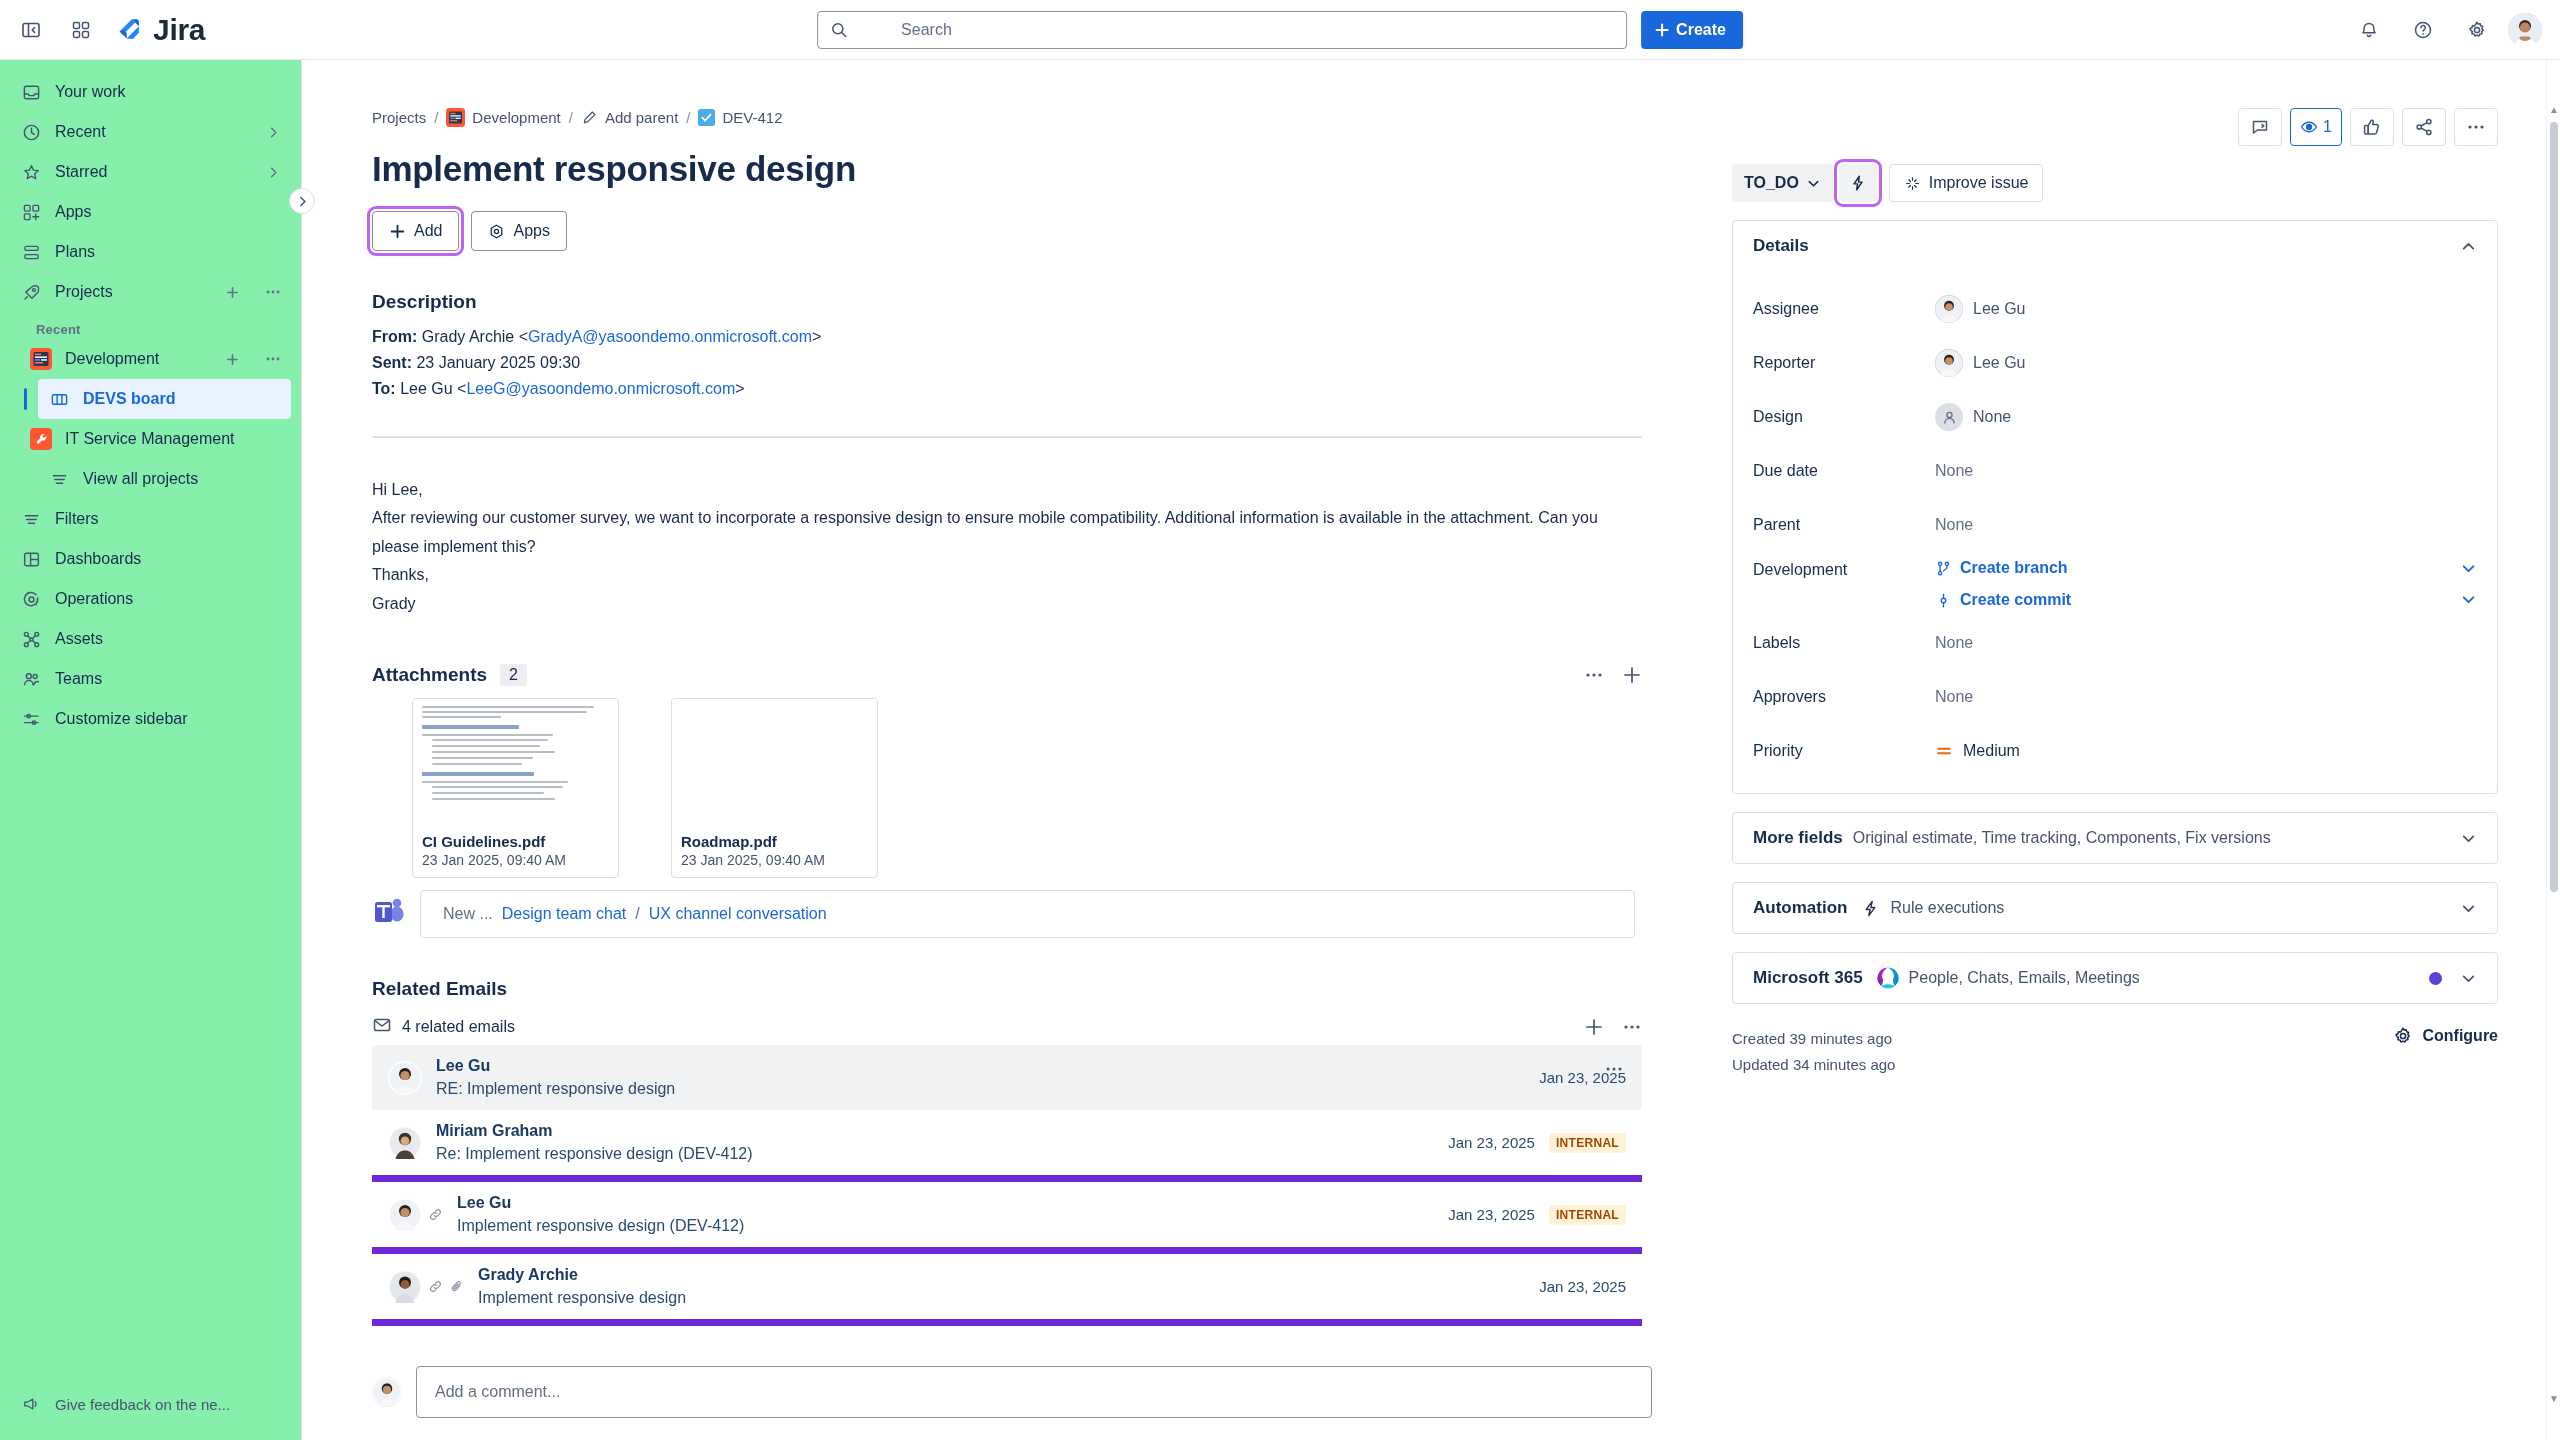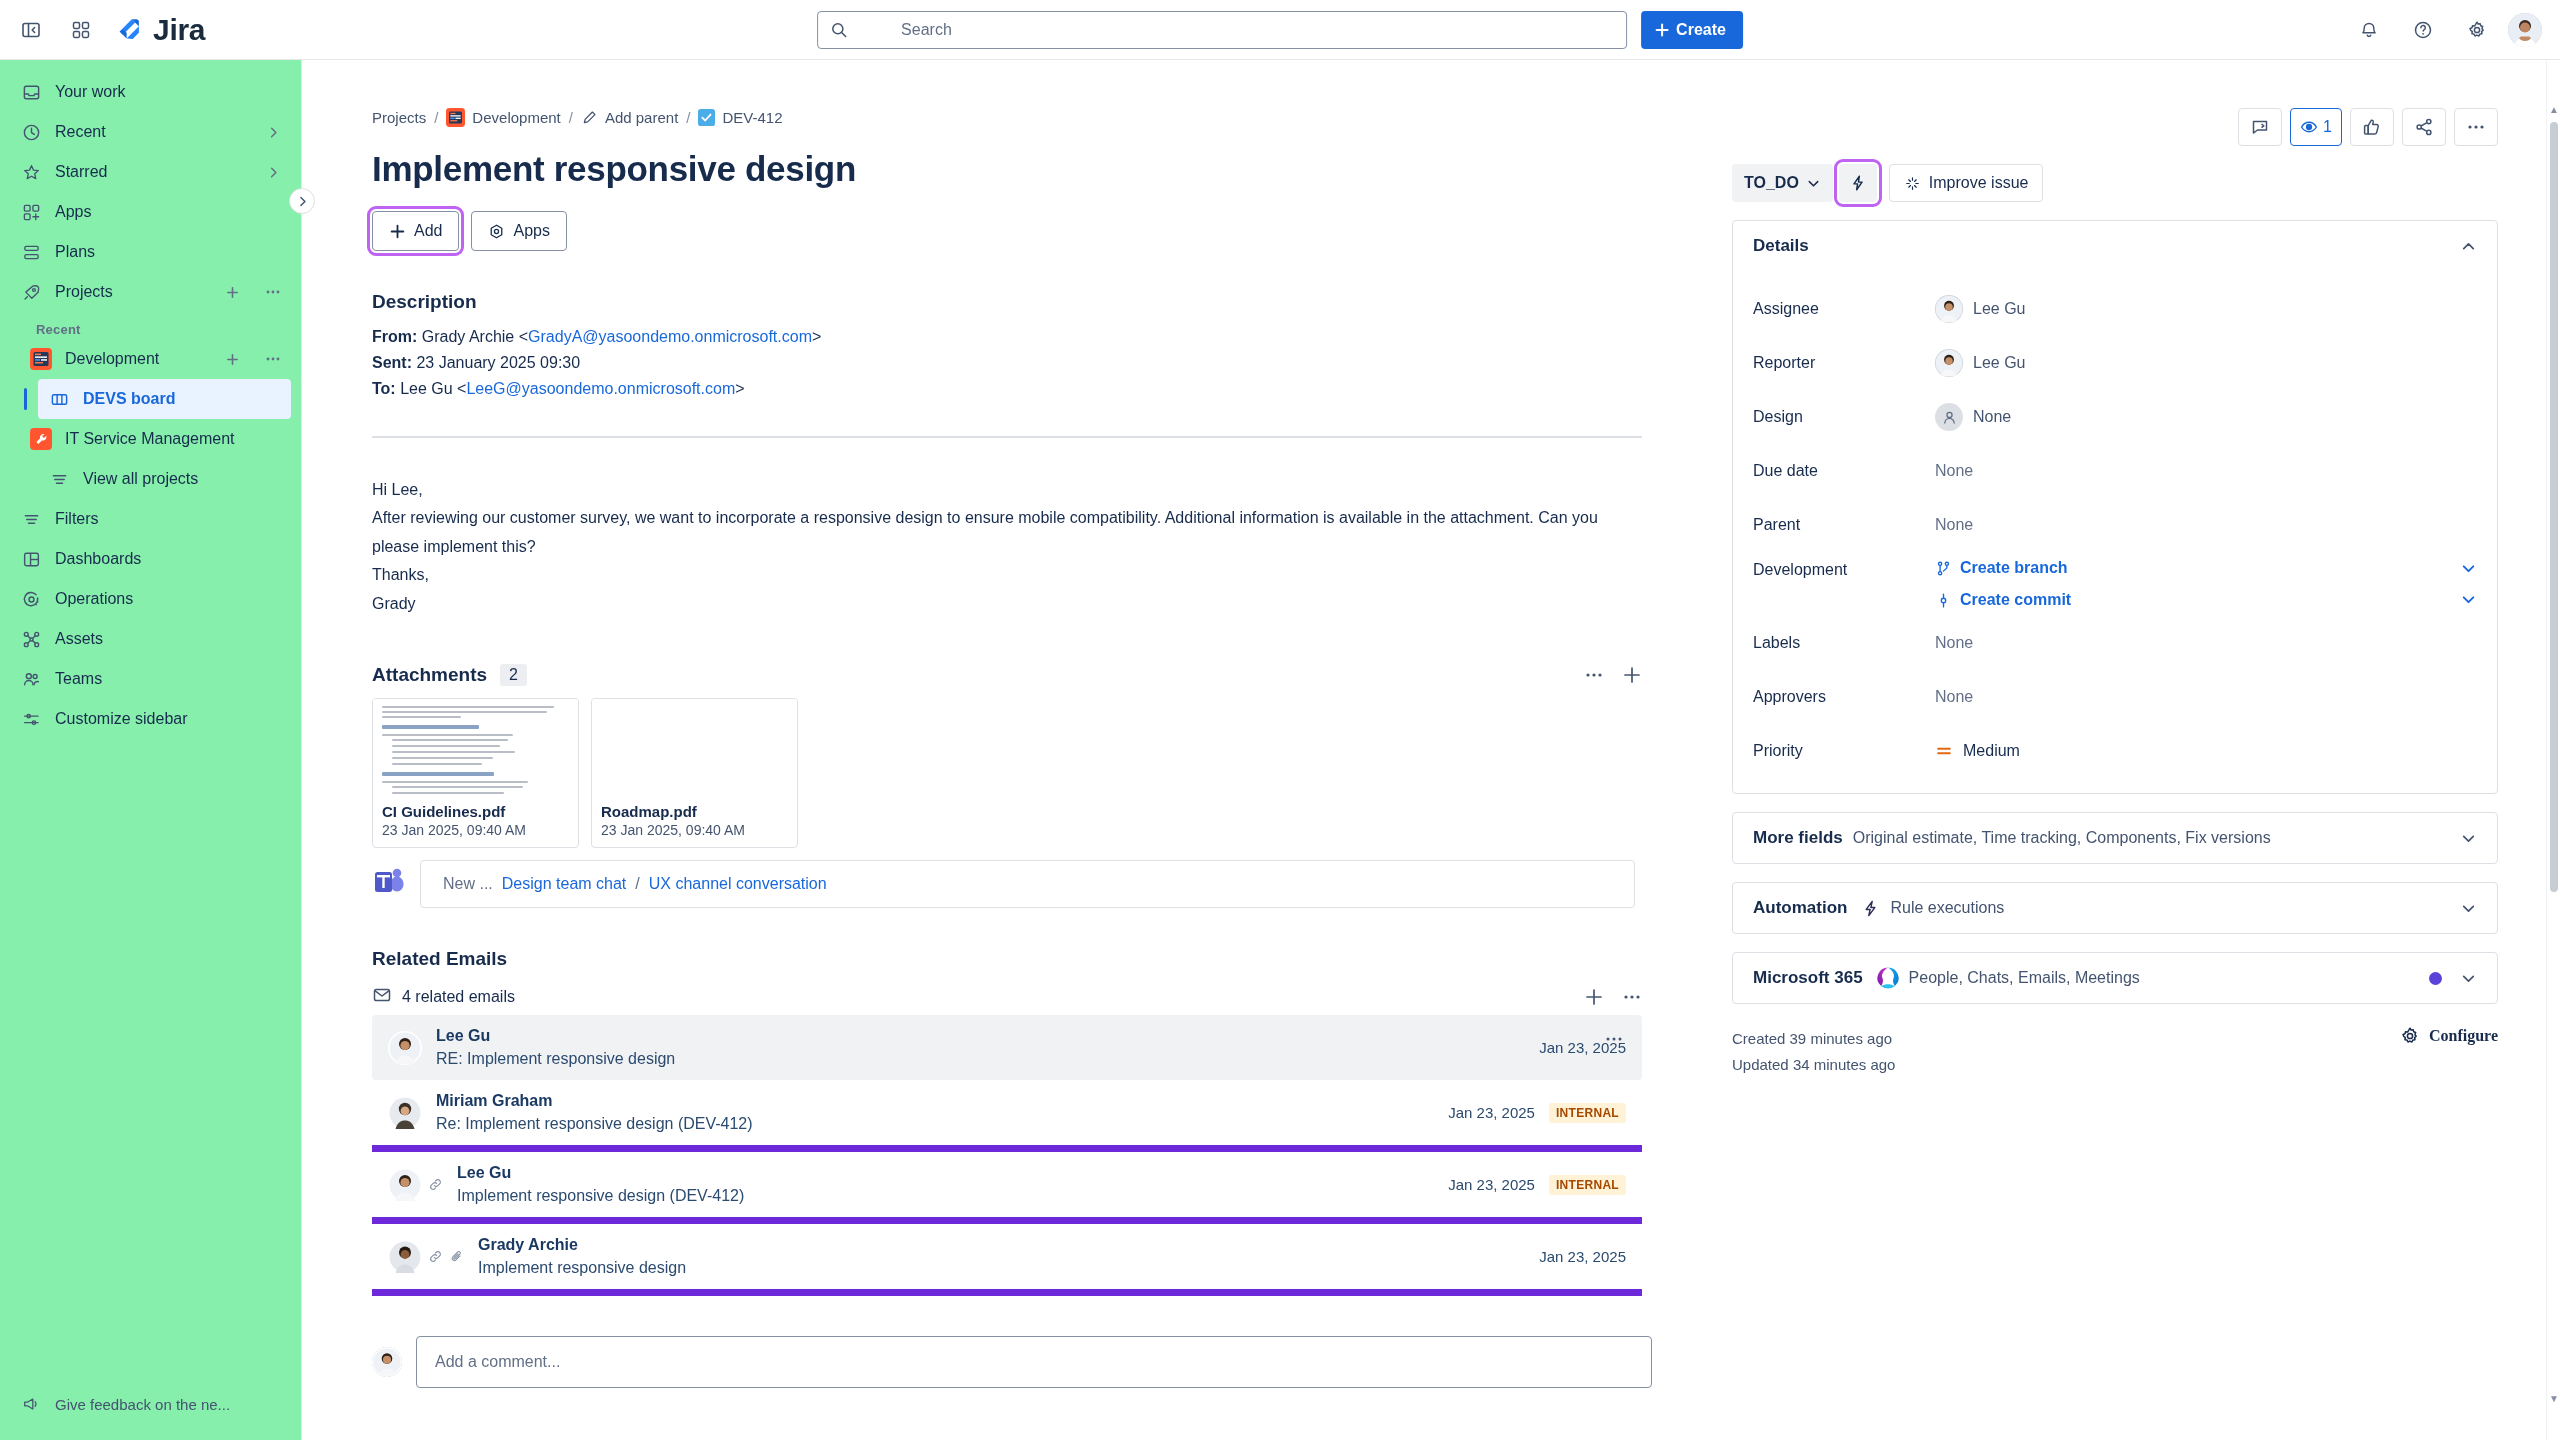--- a/index.html
+++ b/index.html
@@ -114,22 +114,22 @@
   .desc-body { margin-top: 38px; font-size: 16px; line-height: 1.78; color: #172b4d; width: 1250px; }
   .att-head { display: flex; align-items: center; gap: 13px; margin-top: 46px; width: 1270px; }
   .att-count {
     background: #eceef1; color: #172b4d; border-radius: 3px;
     font-size: 16px; padding: 2px 9px; font-weight: 400;
   }
   .att-actions { margin-left: auto; display: flex; align-items: center; gap: 18px; color: #44546f; }
   .att-actions > span { cursor: pointer; display: flex; align-items: center; }
   .att-grid { display: flex; gap: 12px; margin-top: 12px; }
   .att-card {
-    width: 207px; height: 150px; border: 1px solid #dcdfe4; border-radius: 4px;
-    overflow: hidden; background: #fff; cursor: pointer; display: flex; flex-direction: column;
+    width: 207px; height: 180px; border: 1px solid #dcdfe4; border-radius: 4px;
+    overflow: hidden; background: #fff; cursor: pointer; display: flex; flex-direction: column; margin-left: 40px;
   }
   .att-thumb { flex: 1; background: #fff; overflow: hidden; position: relative; }
   .att-meta { padding: 5px 9px 9px 9px; }
   .att-name { font-size: 15px; font-weight: 700; color: #172b4d; white-space: nowrap; overflow: hidden; text-overflow: ellipsis; }
   .att-date { font-size: 14px; color: #44546f; margin-top: 2px; }
   .teams-row {
     display: flex; align-items: center; gap: 14px; margin-top: 12px;
   }
   .teams-field {
     flex: 1; max-width: 1215px; height: 48px; border: 1px solid #dcdfe4; border-radius: 4px;
@@ -204,21 +204,21 @@
   .dev-link { color: #1868db; font-weight: 600; display: flex; align-items: center; gap: 8px; cursor: pointer; }
   .dev-caret { margin-left: auto; color: #1868db; display: flex; }
   .dot-avatar {
     width: 28px; height: 28px; border-radius: 50%; background: #dcdfe4;
     display: flex; align-items: center; justify-content: center; flex: none; color: #626f86;
   }
   .ts-row { margin-top: 22px; display: flex; align-items: flex-start; }
   .ts { font-size: 15px; color: #44546f; line-height: 1.7; }
   .configure {
     margin-left: auto; display: flex; align-items: center; gap: 9px;
-    font-size: 16px; font-weight: 700; color: #172b4d; cursor: pointer; font-family: Liberation Serif, serif;
+    font-size: 16px; font-weight: 700; color: #172b4d; cursor: pointer;
   }
   
   .scroll-col {
     position: absolute; right: 0; top: 0; width: 14px; height: 100%;
     background: #fff; border-left: 1px solid #f1f2f4;
   }
   .scroll-thumb {
     position: absolute; left: 3px; top: 62px; width: 8px; height: 770px;
     background: #c7cdd4; border-radius: 5px;
   }

